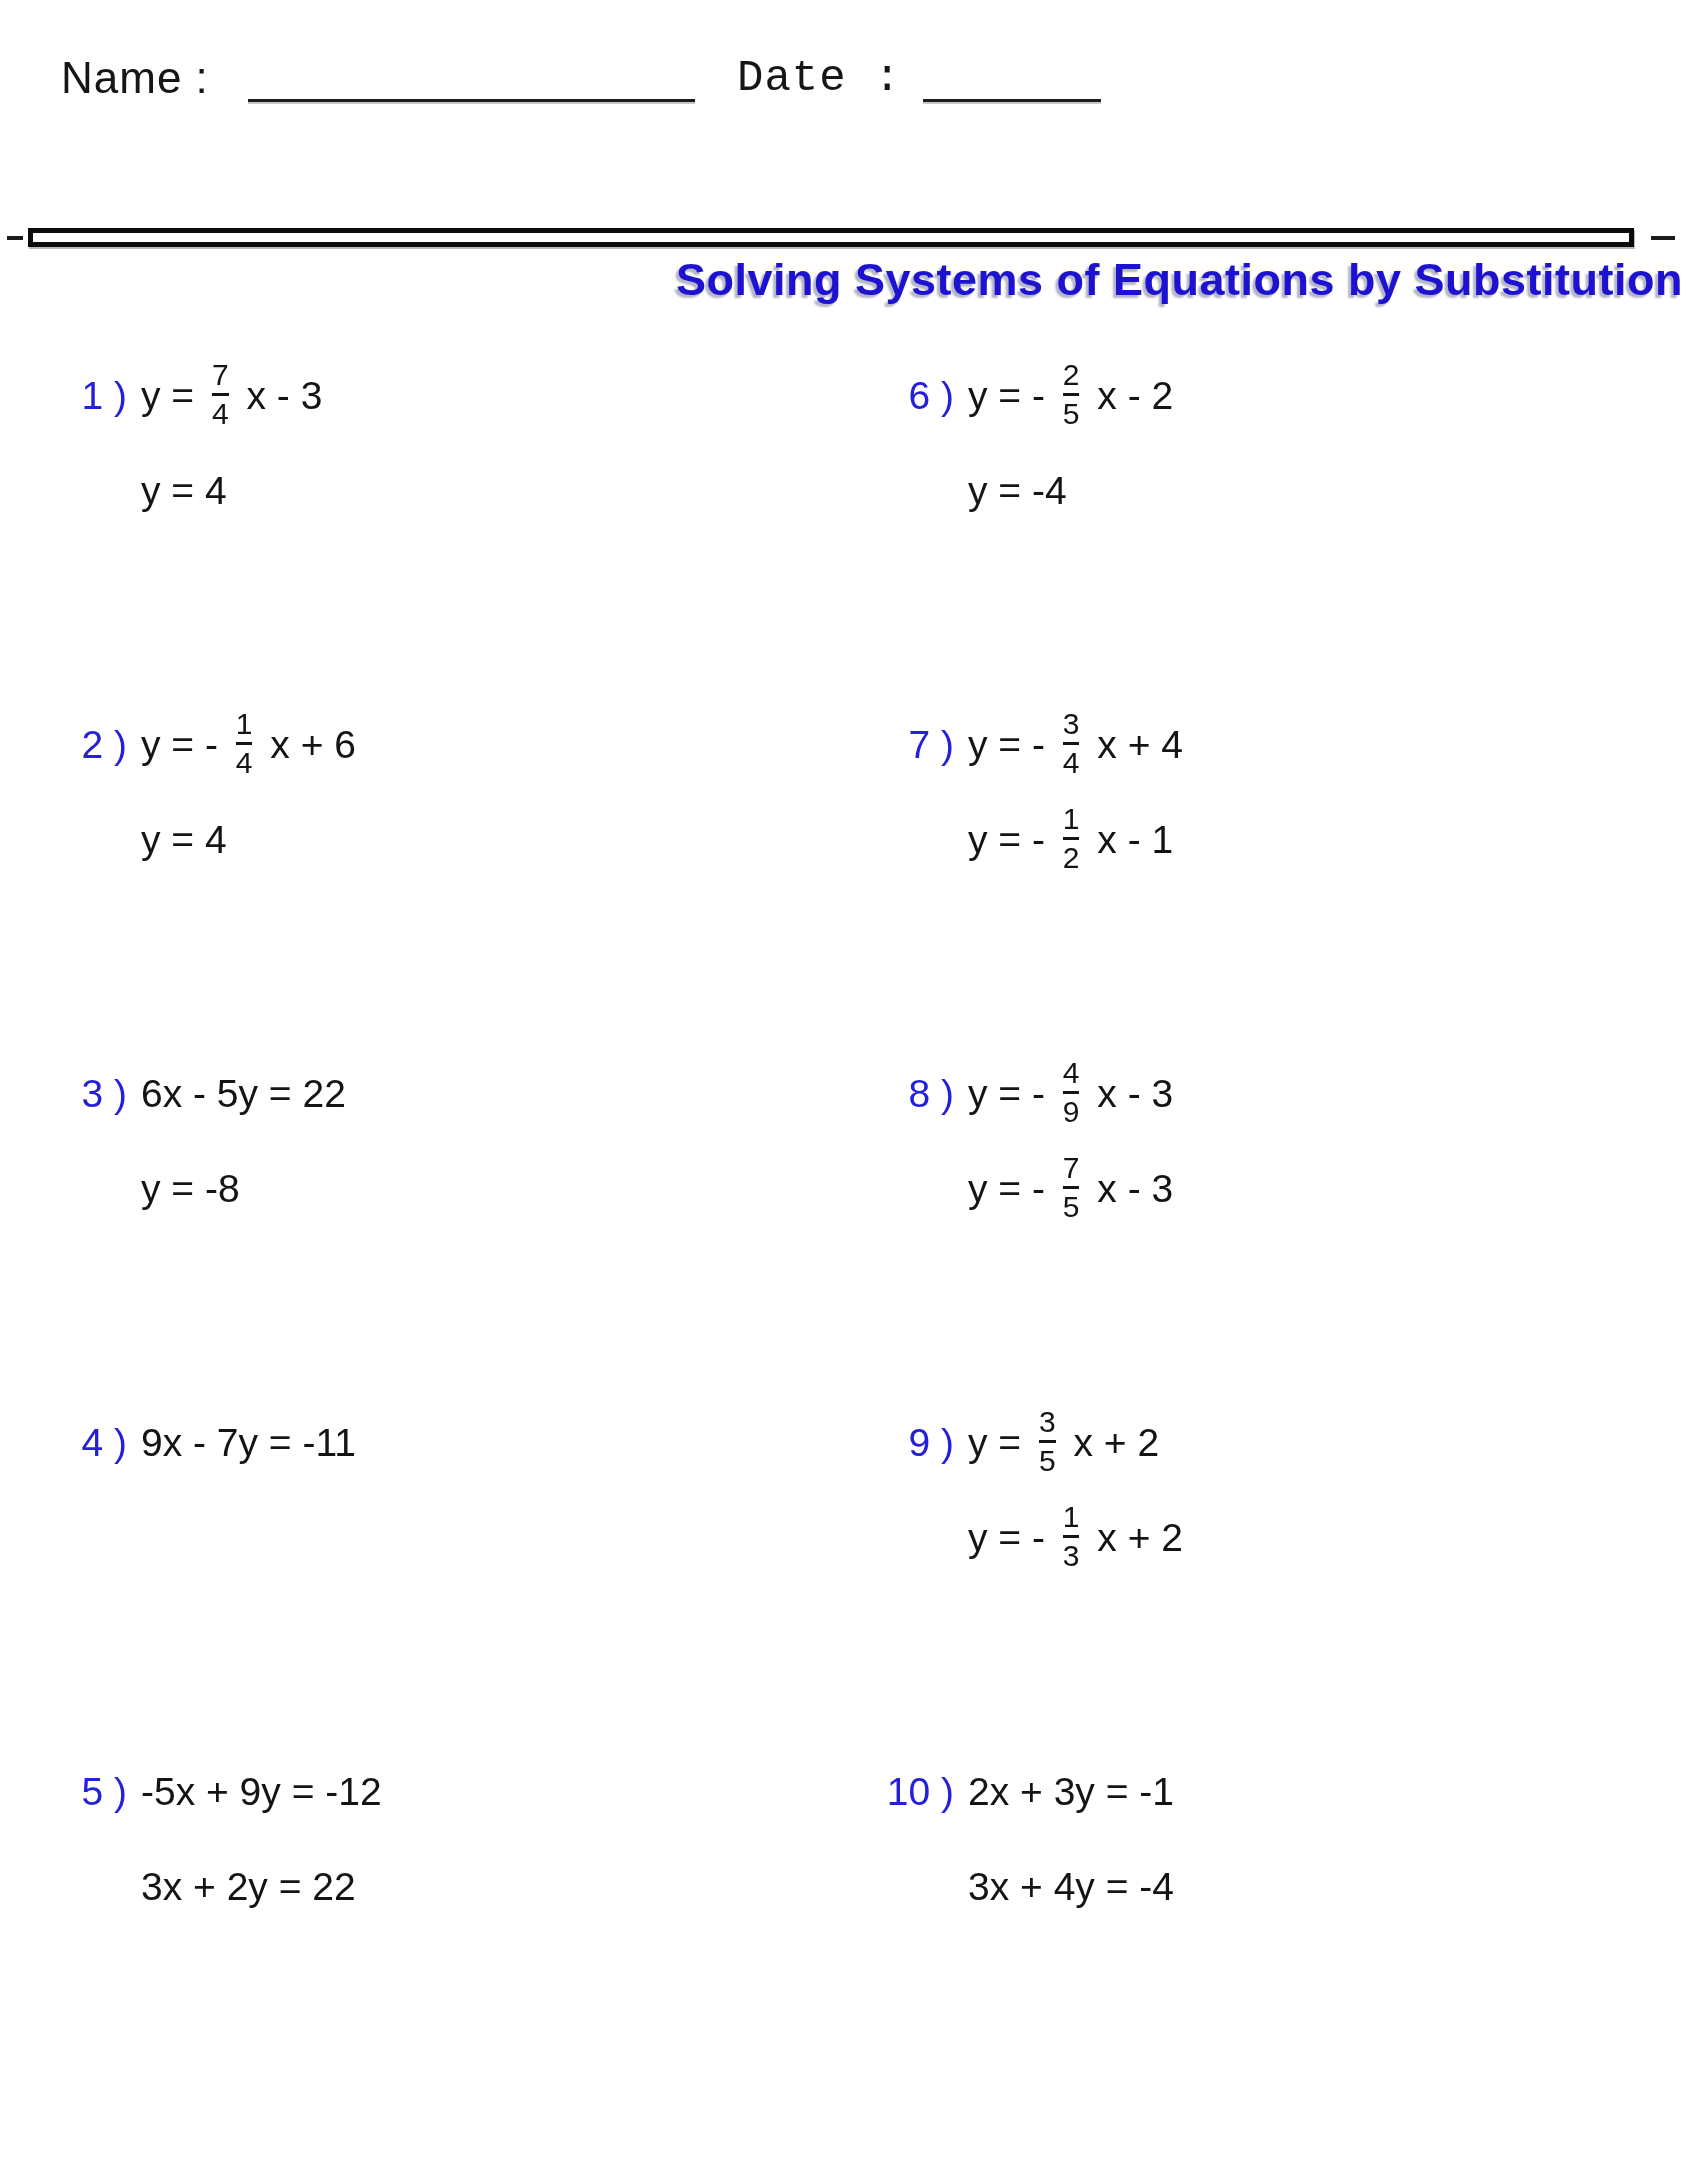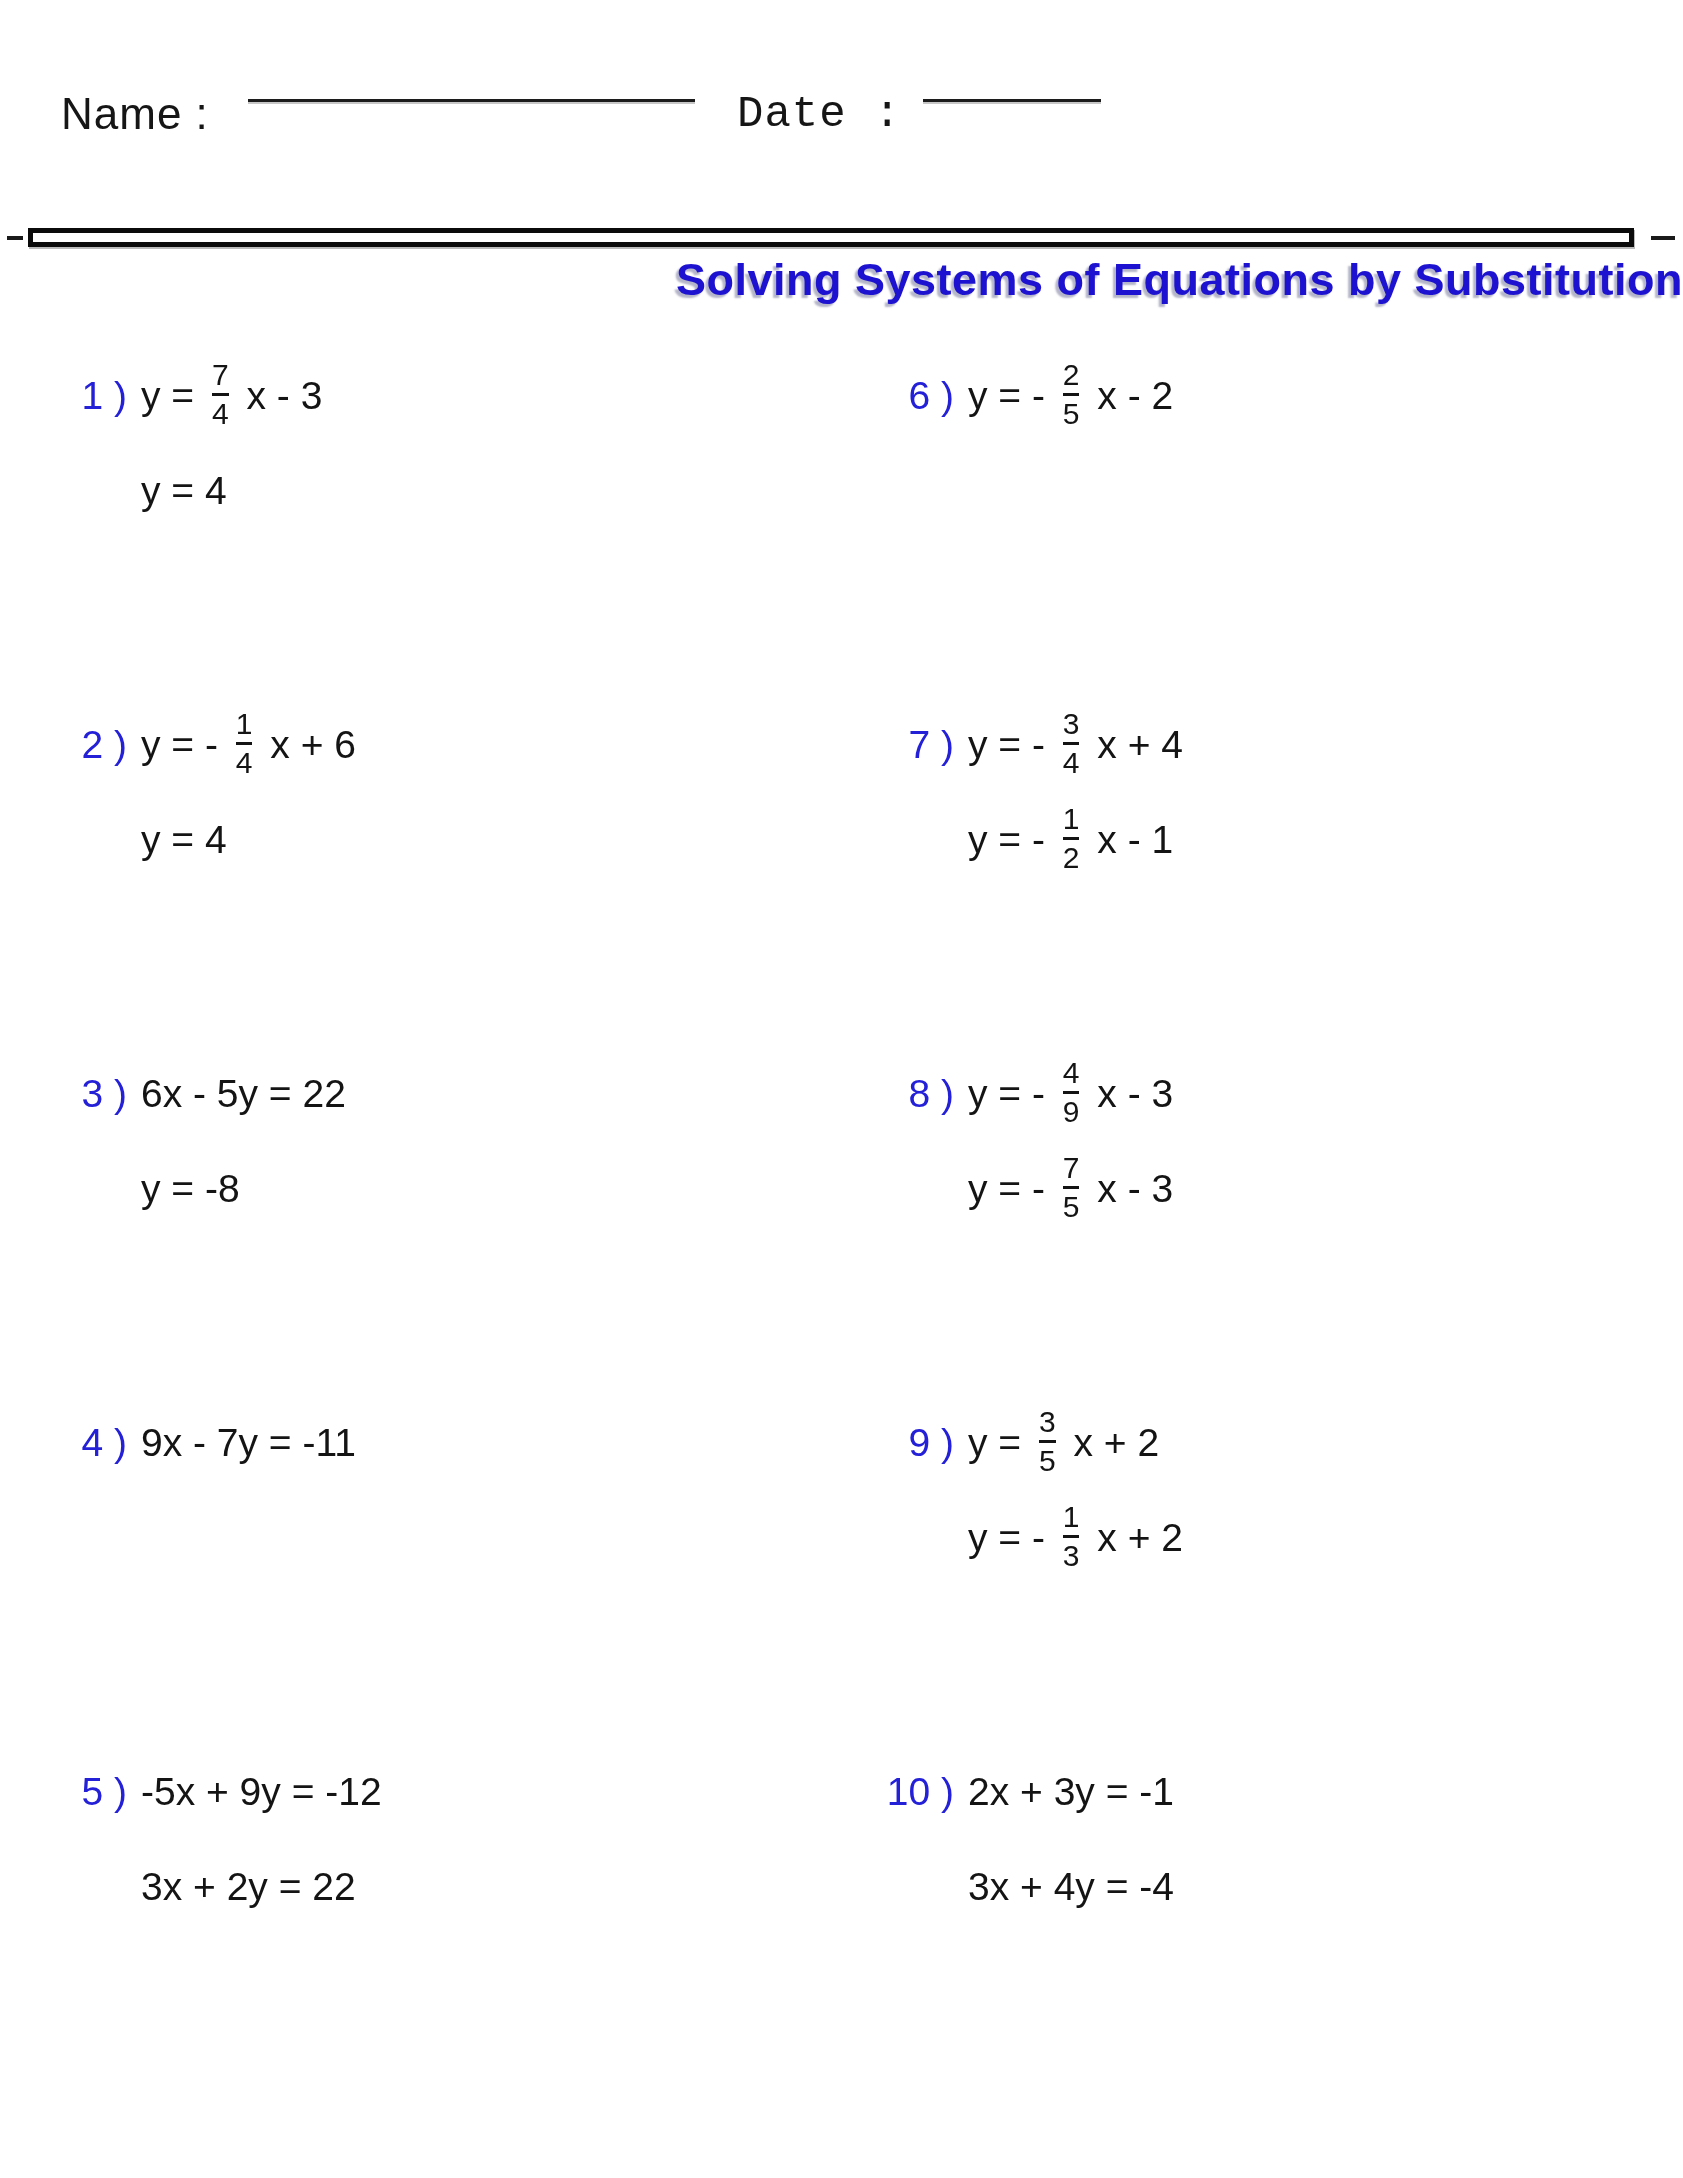--- a/index.html
+++ b/index.html
@@ -2,21 +2,21 @@
 <html><head>
 <meta charset="utf-8">
 <style>
   html, body { margin:0; padding:0; background:#ffffff; }
   body {
     width:1683px; height:2178px; position:relative; overflow:hidden;
     font-family:"Liberation Sans", sans-serif; color:#111111;
   }
 
   
-  .hdr-label { position:absolute; font-size:44px; color:#161616; letter-spacing:1px;margin-top:36px; }
+  .hdr-label { position:absolute; font-size:44px; color:#161616; letter-spacing:1px; }
   .name-label { left:61px; top:53px; }
   .date-label { left:737px; top:53px;font-family:Liberation Mono, monospace; }
   .write-line { position:absolute; height:0; border-top:3px solid #1c1c1c; box-shadow:0 2px 0 rgba(130,130,130,.45); }
   .name-line { left:248px; top:99px; width:447px; }
   .date-line { left:923px; top:99px; width:178px; }
 
   
   .divider {
     position:absolute; left:28px; top:228px; width:1596px; height:9px;
     background:#ffffff; border:5px solid #0b0b0b; box-shadow:1px 2px 0 rgba(120,120,120,.5);
@@ -99,20 +99,21 @@
       <div class="pnum">5 )</div>
       <div class="eqs">
         <div class="eq"><span>-5x + 9y = -12</span></div>
         <div class="eq"><span>3x + 2y = 22</span></div>
       </div>
     </div>
     <div class="problem">
       <div class="pnum">6 )</div>
       <div class="eqs">
         <div class="eq"><span>y = - </span><div class="frac"><div class="fnum">2</div><div class="fbar"></div><div class="fden">5</div></div><span> x - 2</span></div>
+        <div class="eq"><span>y = -4</span></div>
       </div>
     </div>
     <div class="problem">
       <div class="pnum">7 )</div>
       <div class="eqs">
         <div class="eq"><span>y = - </span><div class="frac"><div class="fnum">3</div><div class="fbar"></div><div class="fden">4</div></div><span> x + 4</span></div>
         <div class="eq"><span>y = - </span><div class="frac"><div class="fnum">1</div><div class="fbar"></div><div class="fden">2</div></div><span> x - 1</span></div>
       </div>
     </div>
     <div class="problem">

